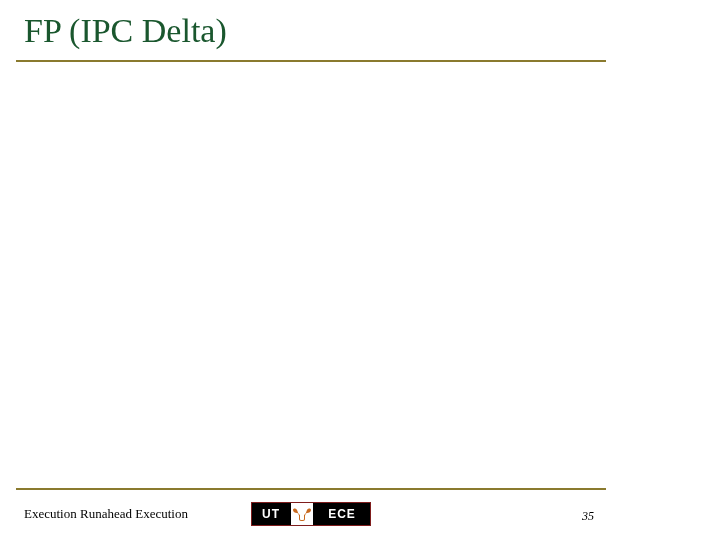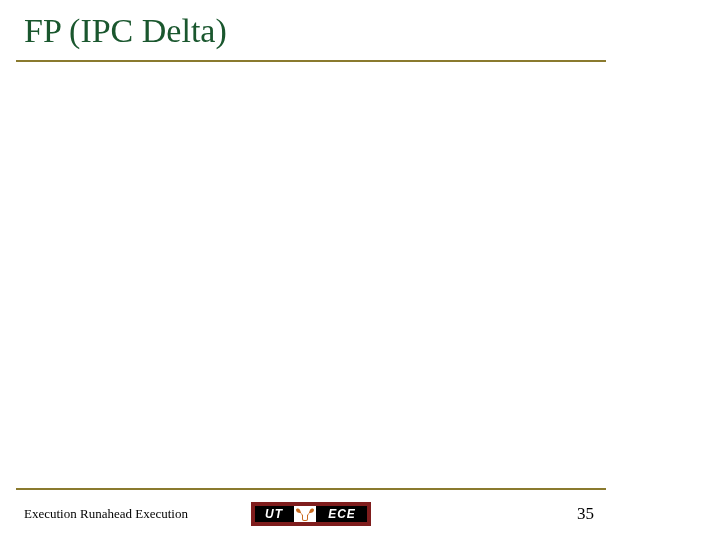--- a/index.html
+++ b/index.html
@@ -45,33 +45,33 @@
     position: absolute;
     left: 24px;
     bottom: 18px;
     font-size: 13px;
     color: #000;
   }
   .footer-right {
     position: absolute;
     right: 28px;
     bottom: 16px;
-    font-size: 17px;
+    font-size: 12px;
     color: #000;
+    font-style: italic;
   }
   .footer-logo {
     position: absolute;
     left: 50%;
     transform: translateX(-50%);
     bottom: 14px;
     width: 120px;
     height: 24px;
     display: flex;
-    border: 4px solid #7f1d1d;
-    font-style: italic;
+    border: 1px solid #7f1d1d;
   }
   .logo-ut {
     width: 38px;
     background: #000;
     color: #fff;
     font-family: Arial, Helvetica, sans-serif;
     font-weight: bold;
     font-size: 12px;
     display: flex;
     align-items: center;

